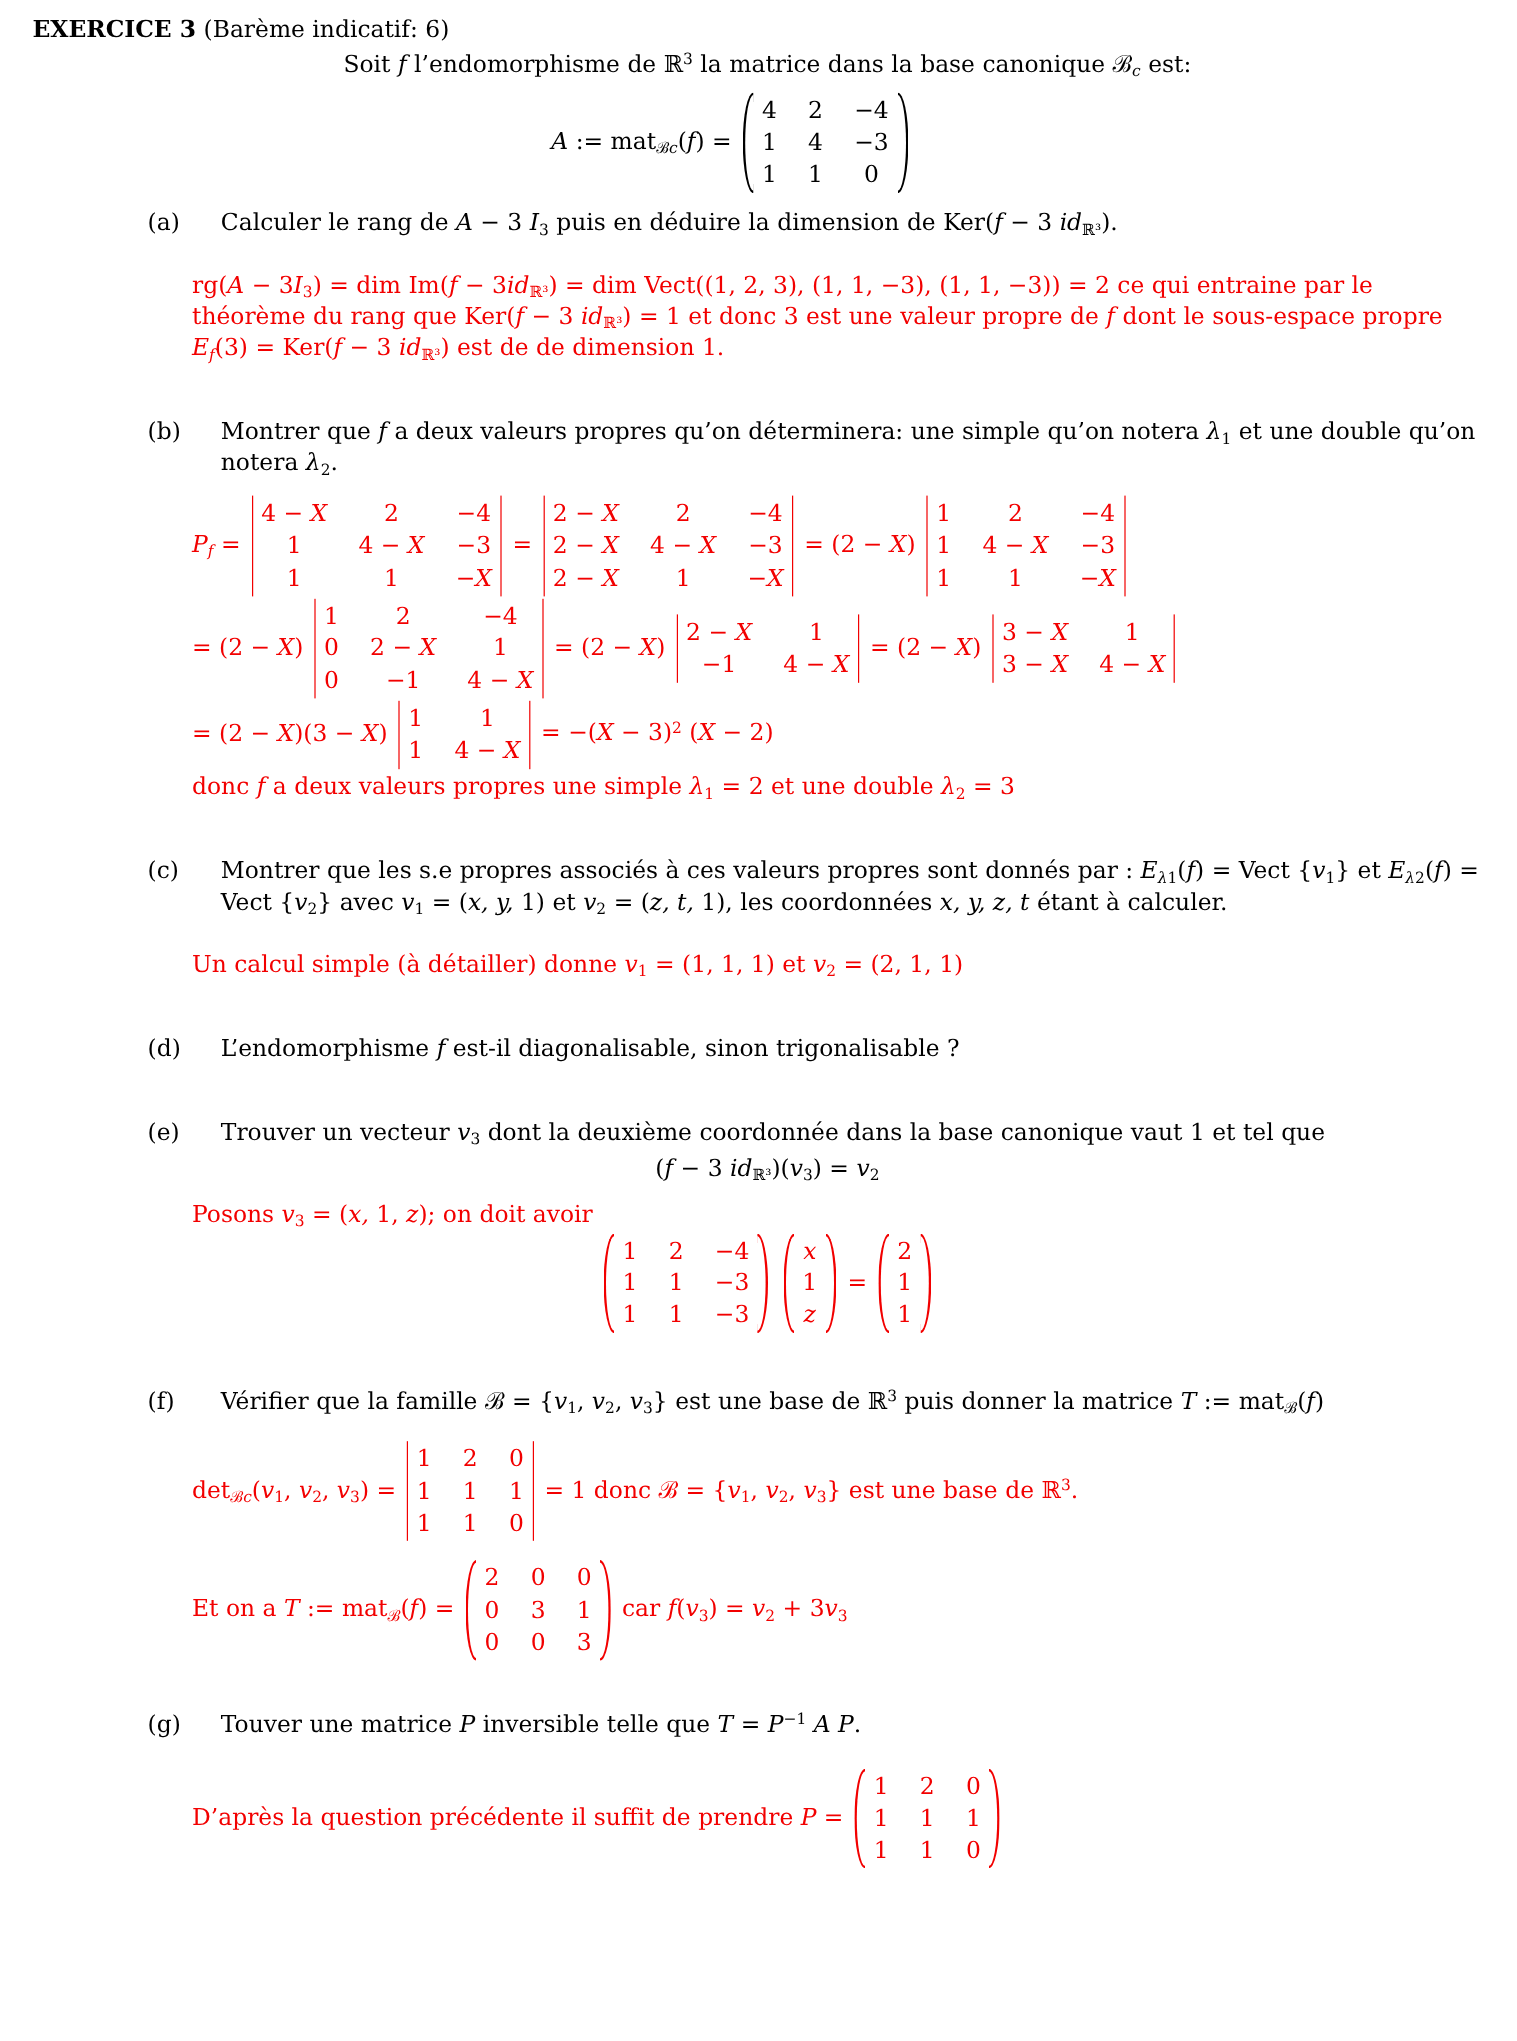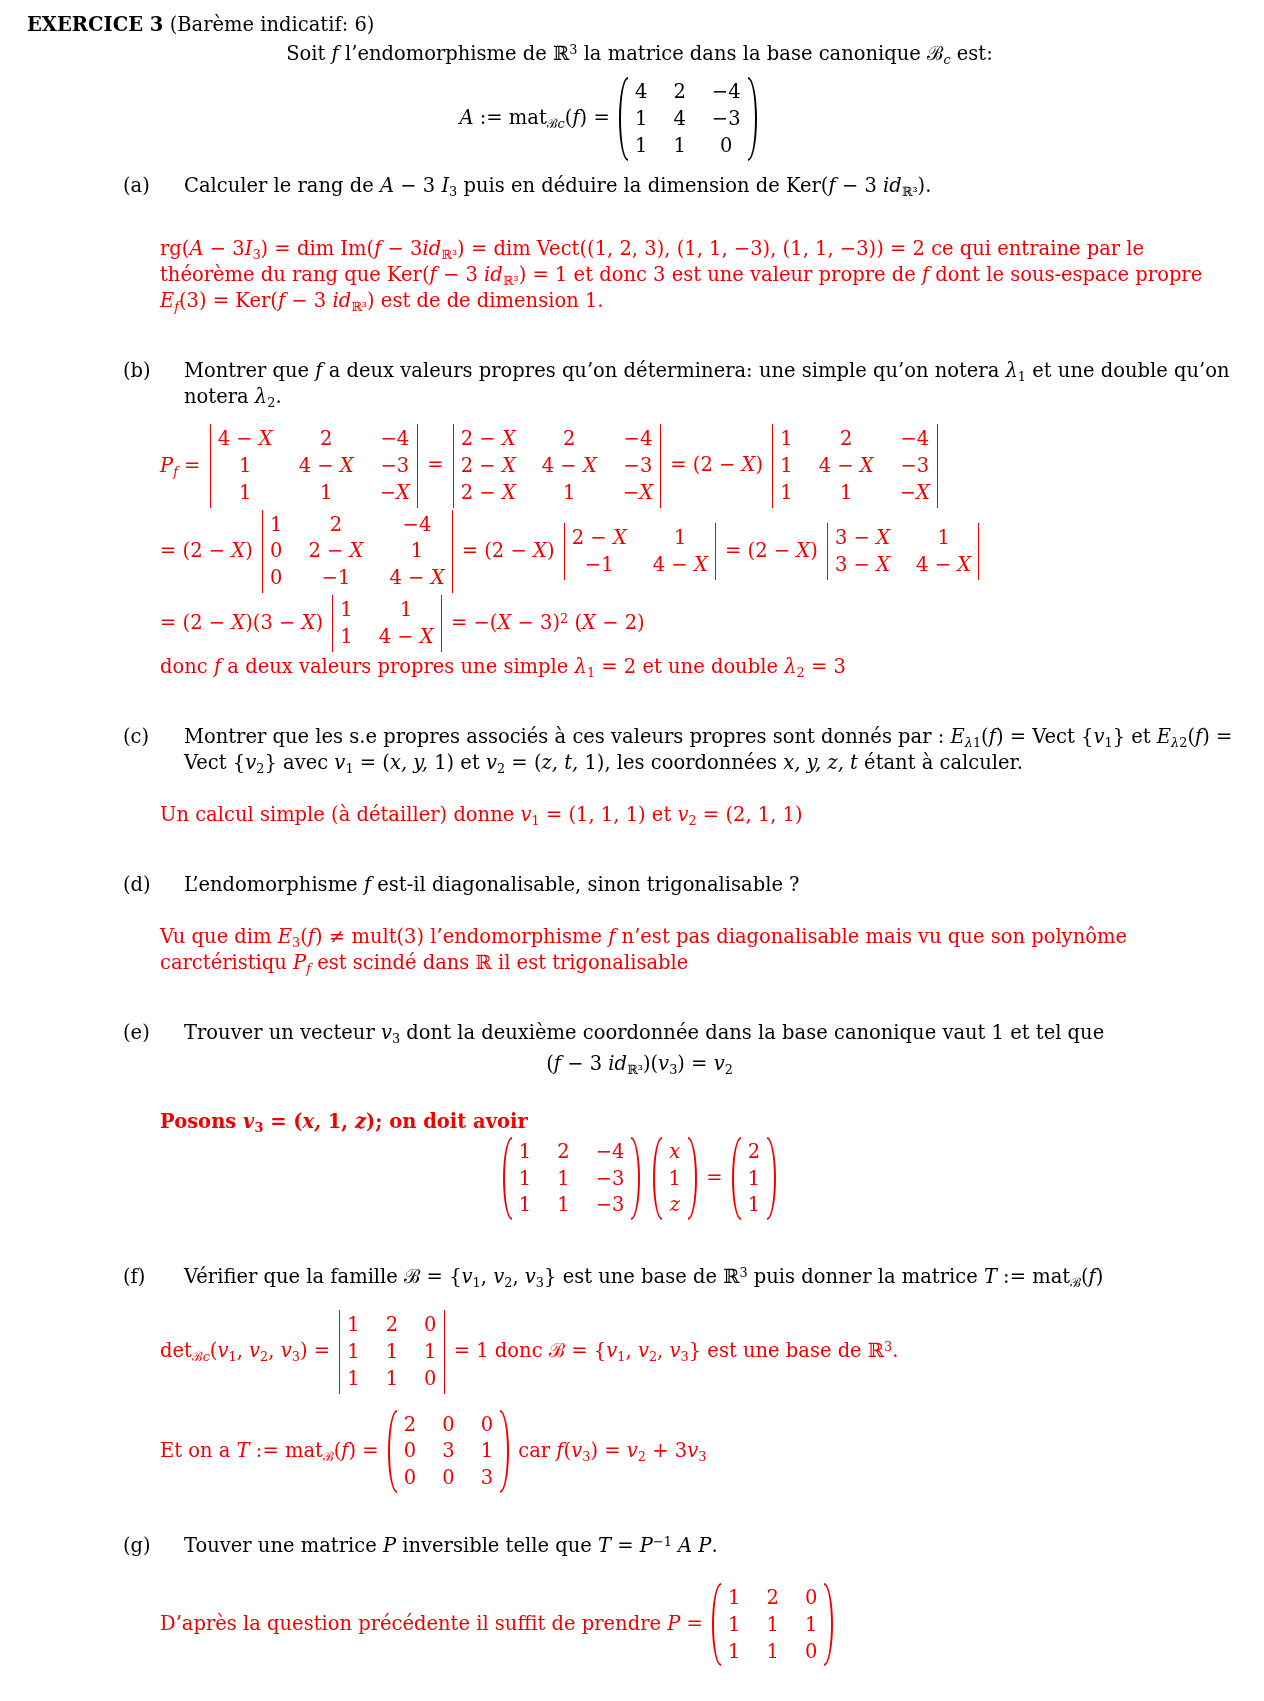--- a/index.html
+++ b/index.html
@@ -21,33 +21,33 @@
   .deq.matA{ margin:10px 60px 10px 0; }
 
   .item{ display:flex; margin-left:96px; }
   .item .ilabel{ flex:0 0 40px; }
   .item .itext{ flex:1 1 auto; padding-right:4px;margin-left:21px; }
 
   .answer{ margin-left:133px; padding-right:8px; }
   .eqline{ margin-left:133px; }
 
   .item-a{ margin-top:12px; }
-  .ans-a{ margin-top:37px; }
+  .ans-a{ margin-top:26px; }
   .item-b{ margin-top:44px; }
   .pf1{ margin-top:14px; }
   .pf2{ margin-top:2px; }
   .pf3{ margin-top:2px; }
   .concl-b{ margin-top:2px; }
   .item-c{ margin-top:44px; }
   .ans-c{ margin-top:26px; }
   .item-d{ margin-top:44px; }
   .ans-d{ margin-top:26px; }
   .item-e{ margin-top:44px; }
   .eq-e{ margin-top:4px; }
-  .posons{ margin-top:32px;font-weight:bold; }
+  .posons{ margin-top:12px; }
   .mateq-e{ margin-top:2px; }
   .cequi{ margin-top:4px; }
   .item-f{ margin-top:44px; }
   .fdet{ margin-top:20px; }
   .ft{ margin-top:16px; }
   .item-g{ margin-top:40px; }
   .gans{ margin-top:24px; }
 
   sub,sup{ line-height:0; font-size:66%; }
   sub{ vertical-align:-0.28em; }
@@ -189,21 +189,20 @@
   <div class="item item-c">
     <span class="ilabel">(c)</span>
     <span class="itext">Montrer que les s.e propres associés à ces valeurs propres sont donnés par : <i>E</i><sub><i>λ</i>1</sub>(<i>f</i>) = Vect {<i>v</i><sub>1</sub>} et <i>E</i><sub><i>λ</i>2</sub>(<i>f</i>) = Vect {<i>v</i><sub>2</sub>} avec <i>v</i><sub>1</sub> = (<i>x, y,</i> 1) et <i>v</i><sub>2</sub> = (<i>z, t,</i> 1), les coordonnées <i>x, y, z, t</i> étant à calculer.</span>
   </div>
   <div class="answer red ans-c">Un calcul simple (à détailler) donne <i>v</i><sub>1</sub> = (1, 1, 1) et <i>v</i><sub>2</sub> = (2, 1, 1)</div>
 
   <div class="item item-d">
     <span class="ilabel">(d)</span>
     <span class="itext">L’endomorphisme <i>f</i> est-il diagonalisable, sinon trigonalisable ?</span>
   </div>
-  <div class="answer red ans-d">Vu que dim <i>E</i><sub>3</sub>(<i>f</i>) ≠ mult(3) l’endomorphisme <i>f</i> n’est pas diagonalisable mais vu que son polynôme carctéristiqu <i>P</i><sub><i>f</i></sub> est scindé dans ℝ il est trigonalisable</div>
 
   <div class="item item-e">
     <span class="ilabel">(e)</span>
     <span class="itext">Trouver un vecteur <i>v</i><sub>3</sub> dont la deuxième coordonnée dans la base canonique vaut 1 et tel que</span>
   </div>
   <div class="deq eq-e">(<i>f</i> − 3 <i>id</i><sub>ℝ³</sub>)(<i>v</i><sub>3</sub>) = <i>v</i><sub>2</sub></div>
   <div class="answer red posons">Posons <i>v</i><sub>3</sub> = (<i>x,</i> 1, <i>z</i>); on doit avoir</div>
   <div class="deq red mateq-e"><span class="mat paren">
         <span class="fence fl"></span>
         <span class="mgrid" style="grid-template-columns: repeat(3, auto);">

